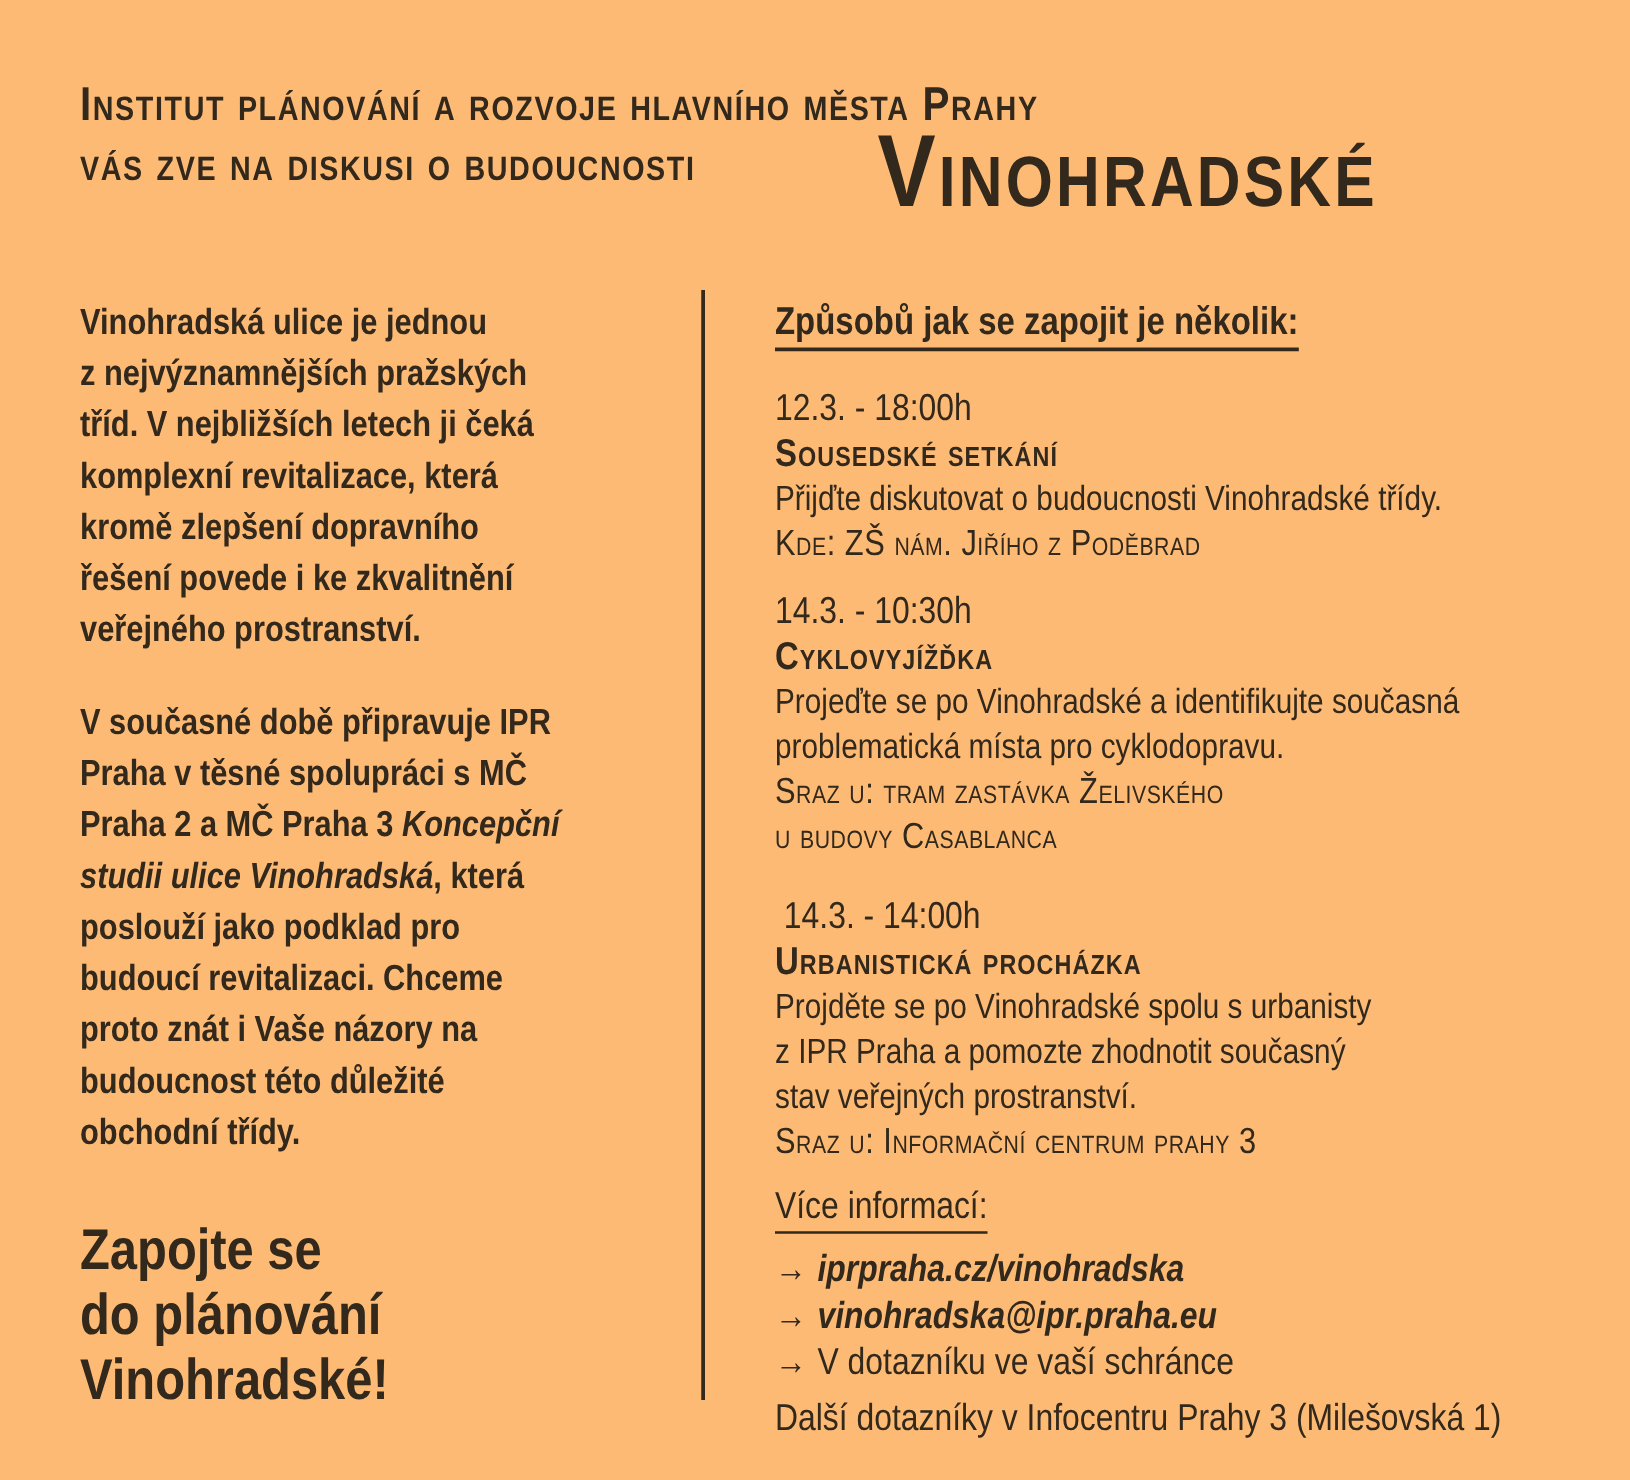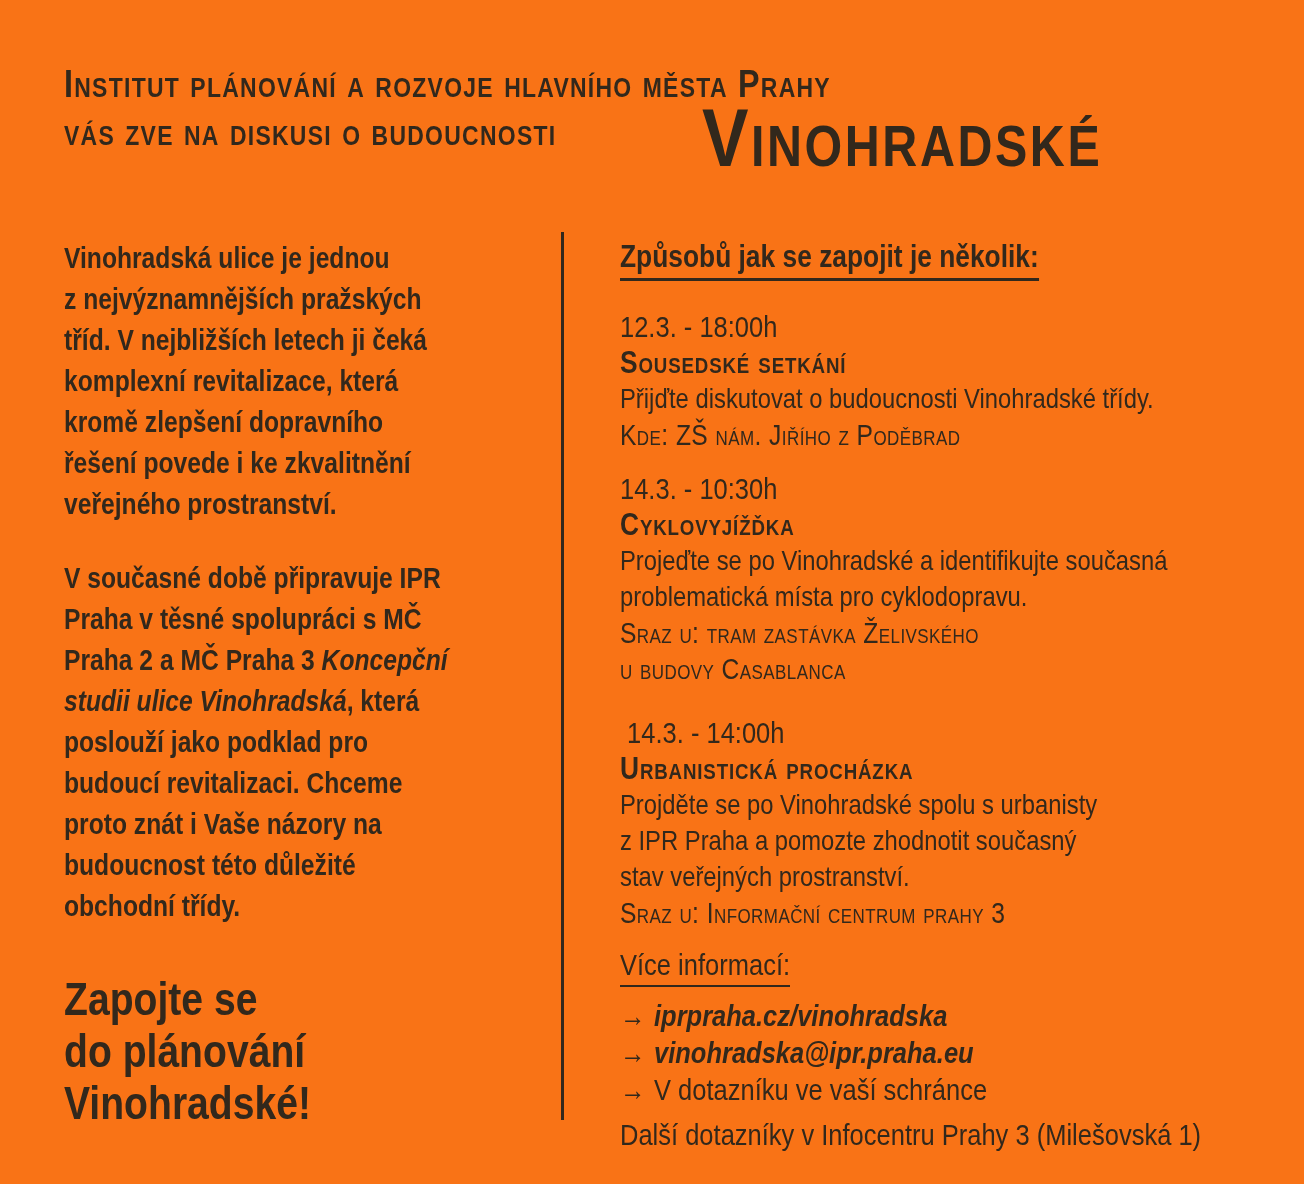--- a/index.html
+++ b/index.html
@@ -1,21 +1,21 @@
 <!DOCTYPE html>
 <html><head>
 <meta charset="utf-8">
 <style>
   * { margin: 0; padding: 0; box-sizing: border-box; }
   html, body { background: #ffffff; }
   .page {
     position: relative;
     width: 1304px;
     height: 1184px;
-    background: #f97316;
+    background: #fdba74;
     overflow: hidden;
     font-family: "Liberation Sans", "DejaVu Sans", sans-serif;
     color: #32281c;
   }
   
   .hdr-line {
     position: absolute;
     left: 64px;
     font-weight: 700;
     font-variant: small-caps;

